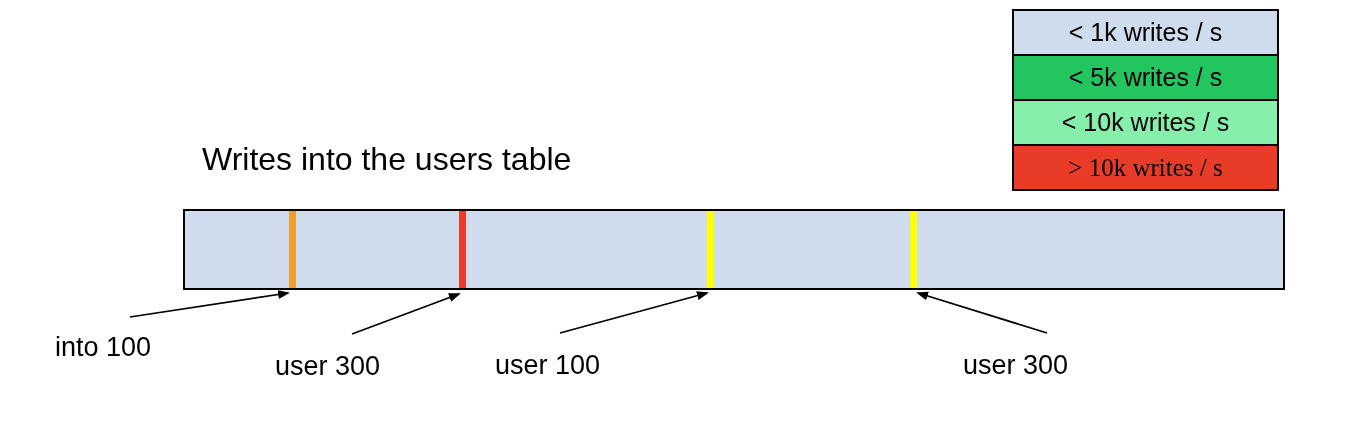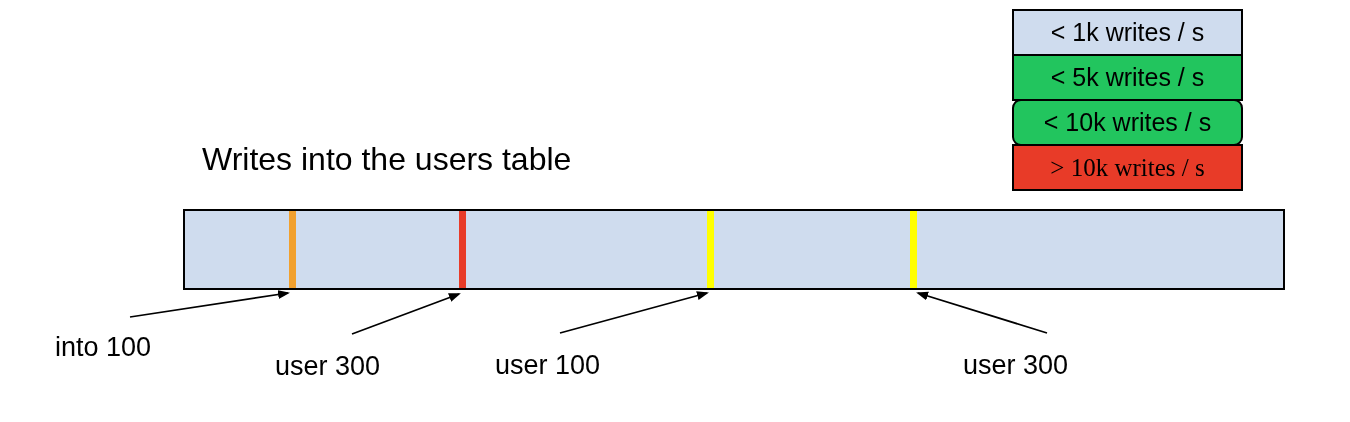--- a/index.html
+++ b/index.html
@@ -17,21 +17,21 @@
     top: 143px;
     font-size: 32px;
     line-height: 32px;
     color: #000000;
     white-space: nowrap;
   }
   #legend {
     position: absolute;
     left: 1012px;
     top: 9px;
-    width: 231px;
+    width: 267px;
   }
   .legend-row {
     height: 43px;
     border: 2px solid #000000;
     display: flex;
     align-items: center;
     justify-content: center;
     font-size: 25px;
     color: #000000;
     white-space: nowrap;
@@ -63,21 +63,21 @@
 
 <div id="canvas">
   <div id="title">Writes into the users table</div>
   <div id="legend">
       <div class="legend-row" style="background: rgb(207, 220, 238);">
         <span>&lt; 1k writes / s</span>
       </div>
       <div class="legend-row" style="background: #22c55e;">
         <span>&lt; 5k writes / s</span>
       </div>
-      <div class="legend-row" style="background: #22c55e; border-radius: 9px;">
+      <div class="legend-row" style="background: #86efac;">
         <span>&lt; 10k writes / s</span>
       </div>
       <div class="legend-row" style="background: rgb(232, 59, 40); font-family: Liberation Serif, serif;">
         <span>&gt; 10k writes / s</span>
       </div>
     </div>
   <div id="bar" style="left: 183px; top: 209px; width: 1102px; height: 81px; background: rgb(207, 220, 238); border-color: rgb(0, 0, 0);"></div>
   <svg id="overlay" width="1350" height="422" viewBox="0 0 1350 422">
     <defs>
       <marker id="ah" markerWidth="14" markerHeight="12" refX="10" refY="4.5" orient="auto" markerUnits="userSpaceOnUse">

